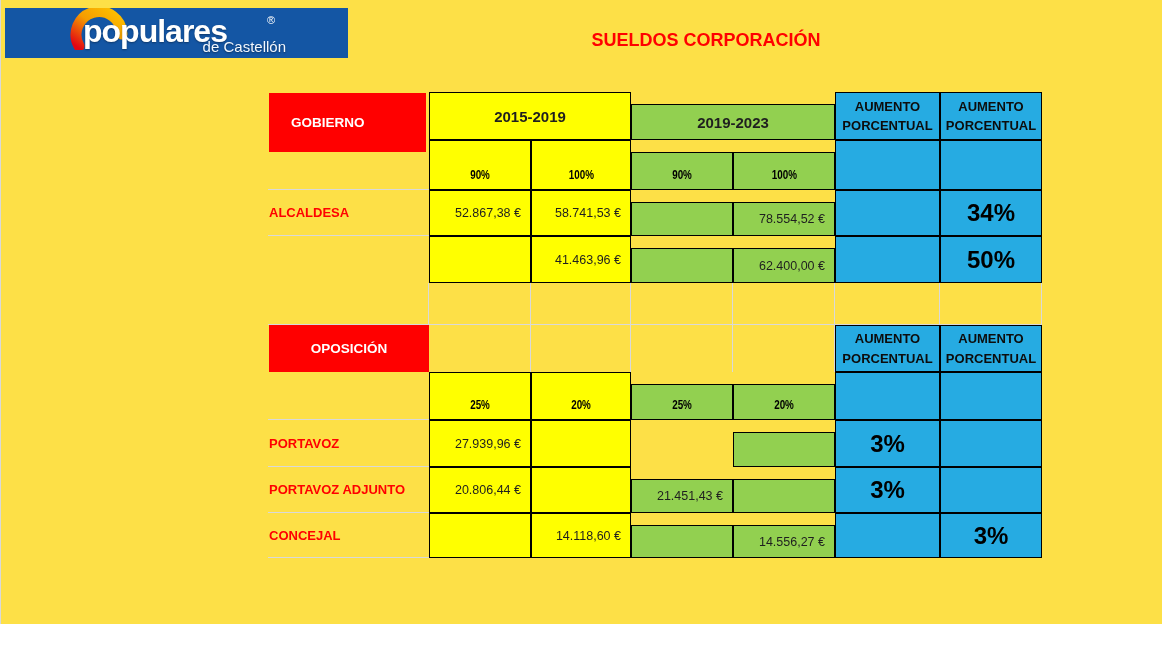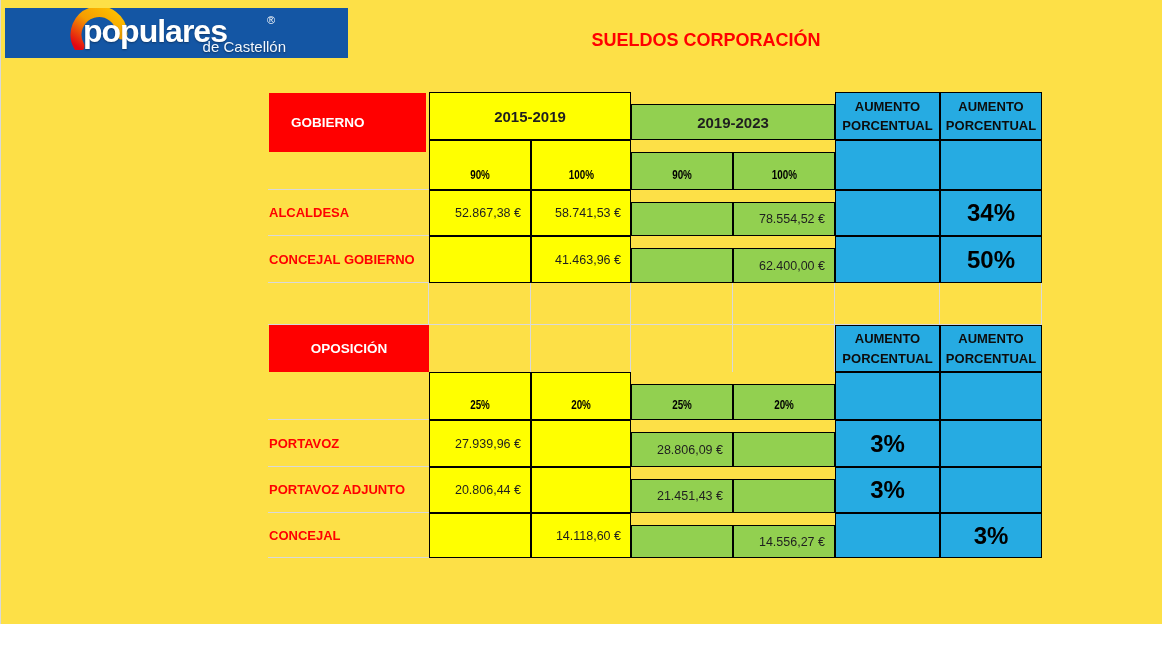--- a/index.html
+++ b/index.html
@@ -91,21 +91,20 @@
     <div class="cell b" style="grid-area:2/7"></div>
 
     <div class="cell rlabel gb" style="grid-area:3/1">ALCALDESA</div>
     <div class="cell y money" style="grid-area:3/2">52.867,38 €</div>
     <div class="cell y money" style="grid-area:3/3">58.741,53 €</div>
     <div class="cell g money" style="grid-area:3/4"></div>
     <div class="cell g money" style="grid-area:3/5">78.554,52 €</div>
     <div class="cell b bigpct" style="grid-area:3/6"></div>
     <div class="cell b bigpct" style="grid-area:3/7">34%</div>
 
-    <div class="cell rlabel gb" style="grid-area:4/1">CONCEJAL GOBIERNO</div>
     <div class="cell y money" style="grid-area:4/2"></div>
     <div class="cell y money" style="grid-area:4/3">41.463,96 €</div>
     <div class="cell g money" style="grid-area:4/4"></div>
     <div class="cell g money" style="grid-area:4/5">62.400,00 €</div>
     <div class="cell b bigpct" style="grid-area:4/6"></div>
     <div class="cell b bigpct" style="grid-area:4/7">50%</div>
 
     <div class="cell gb gr" style="grid-area:5/1"></div>
     <div class="cell gb gr" style="grid-area:5/2"></div>
     <div class="cell gb gr" style="grid-area:5/3"></div>
@@ -134,21 +133,20 @@
       </div>
     <div class="cell g pcell" style="grid-area:7/5">
         <span class="cond">20%</span>
       </div>
     <div class="cell b" style="grid-area:7/6"></div>
     <div class="cell b" style="grid-area:7/7"></div>
 
     <div class="cell rlabel gb" style="grid-area:8/1">PORTAVOZ</div>
     <div class="cell y money" style="grid-area:8/2">27.939,96 €</div>
     <div class="cell y money" style="grid-area:8/3"></div>
-    <div class="cell g money" style="grid-area:8/4">28.806,09 €</div>
     <div class="cell g money" style="grid-area:8/5"></div>
     <div class="cell b bigpct" style="grid-area:8/6">3%</div>
     <div class="cell b bigpct" style="grid-area:8/7"></div>
 
     <div class="cell rlabel gb" style="grid-area:9/1">PORTAVOZ ADJUNTO</div>
     <div class="cell y money" style="grid-area:9/2">20.806,44 €</div>
     <div class="cell y money" style="grid-area:9/3"></div>
     <div class="cell g money" style="grid-area:9/4">21.451,43 €</div>
     <div class="cell g money" style="grid-area:9/5"></div>
     <div class="cell b bigpct" style="grid-area:9/6">3%</div>

